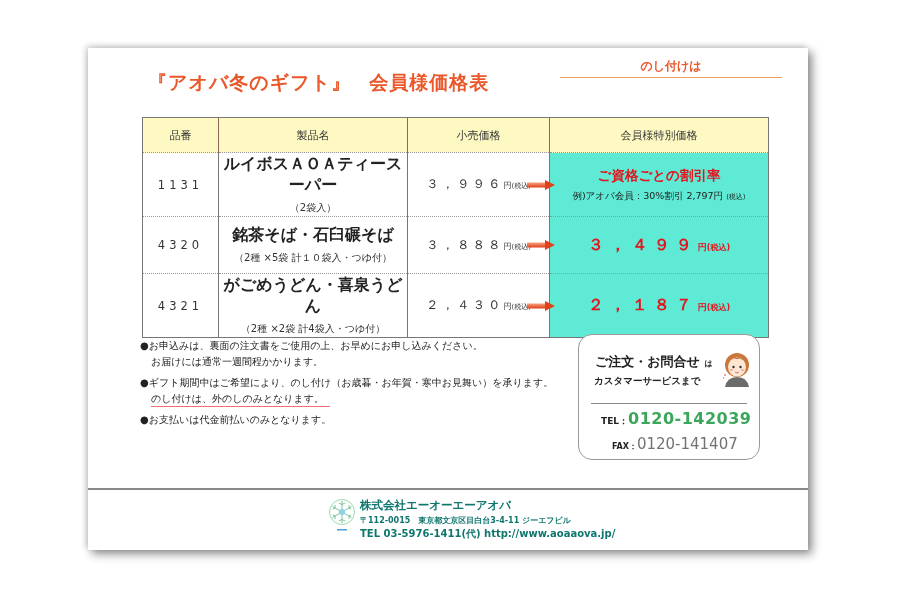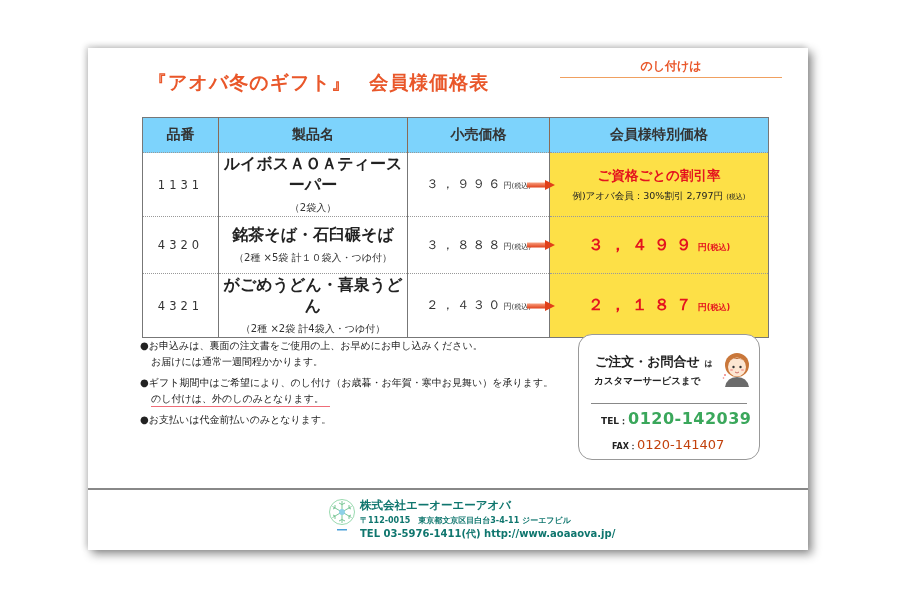--- a/index.html
+++ b/index.html
@@ -25,30 +25,30 @@
   }
   .period-date .sm { font-size:11px; letter-spacing:2px; }
   .period-date .big { font-size:25px; vertical-align:-3px; margin:0 3px; }
   .period-date .xs { font-size:9px; }
 
   table.price {
     position:absolute; left:54px; top:69px; width:626px; border-collapse:collapse; table-layout:fixed;
     border:1.5px solid #777;
   }
   table.price th {
-    background:#7dd3fc; height:32px; font-size:14px; font-weight:bold; color:#333;
+    background:#fef9c3; height:32px; font-size:11px; font-weight:normal; color:#333;
     border-left:1px solid #8a6a55;
   }
   table.price th:first-child { border-left:none; }
   table.price td {
     height:54px; text-align:center; font-size:11px; border-left:1px solid #777;
     border-top:1px dotted #999; vertical-align:middle;
   }
   table.price td:first-child { border-left:none; }
-  td.member { background:#fde047; border-left:1.5px solid #777 !important; }
+  td.member { background:#5eead4; border-left:1.5px solid #777 !important; }
   .code { letter-spacing:4px; font-size:11.5px; color:#333; }
   .pname { font-weight:bold; font-size:16px; color:#222; }
   .pnote { font-size:10px; color:#333; margin-top:5px; }
   .retail { font-size:12.5px; letter-spacing:3px; color:#333; position:relative; }
   .retail .yen { font-size:8px; letter-spacing:0; }
   .retail .tax { font-size:7px; letter-spacing:0; }
   td.retailcell { position:relative; }
   .arrow {
     position:absolute; right:-6px; top:50%; margin-top:-5px; width:28px; height:10px;
   }
@@ -69,21 +69,21 @@
   }
   .c-title { position:absolute; left:16px; top:18px; font-size:13px; font-weight:bold; color:#222; white-space:nowrap; }
   .c-title .wa { font-size:8px; }
   .c-sub { position:absolute; left:15px; top:40px; font-size:9.5px; font-weight:bold; color:#222; }
   .c-line { position:absolute; left:12px; top:68px; width:156px; height:1px; background:#888; }
   .c-tel { position:absolute; left:22px; top:74px; white-space:nowrap; }
   .c-tel .lbl { font-size:9px; font-weight:bold; color:#222; }
   .c-tel .num { font-size:16px; font-weight:bold; color:#3aa75b; letter-spacing:0.5px;text-align:center; }
   .c-fax { position:absolute; left:33px; top:99px; white-space:nowrap; }
   .c-fax .lbl { font-size:8px; font-weight:bold; color:#222; }
-  .c-fax .num { font-size:13px; color:#c2410c; }
+  .c-fax .num { font-size:15px; color:#737373; }
   .avatar { position:absolute; left:142px; top:16px; width:32px; height:36px; }
 
   .footer-line { left:0; top:440px; width:720px; height:1.5px; background:#888; }
   .company-logo { left:240px; top:450px; width:28px; height:36px; }
   .company { left:272px; top:450px; white-space:nowrap; color:#0f766e; }
   .company .name { font-size:11.5px; font-weight:bold; }
   .company .addr { font-size:8px; font-weight:bold; margin-top:2px; }
   .company .tel { font-size:10px; font-weight:bold; margin-top:1px; }
 </style>
 </head>

